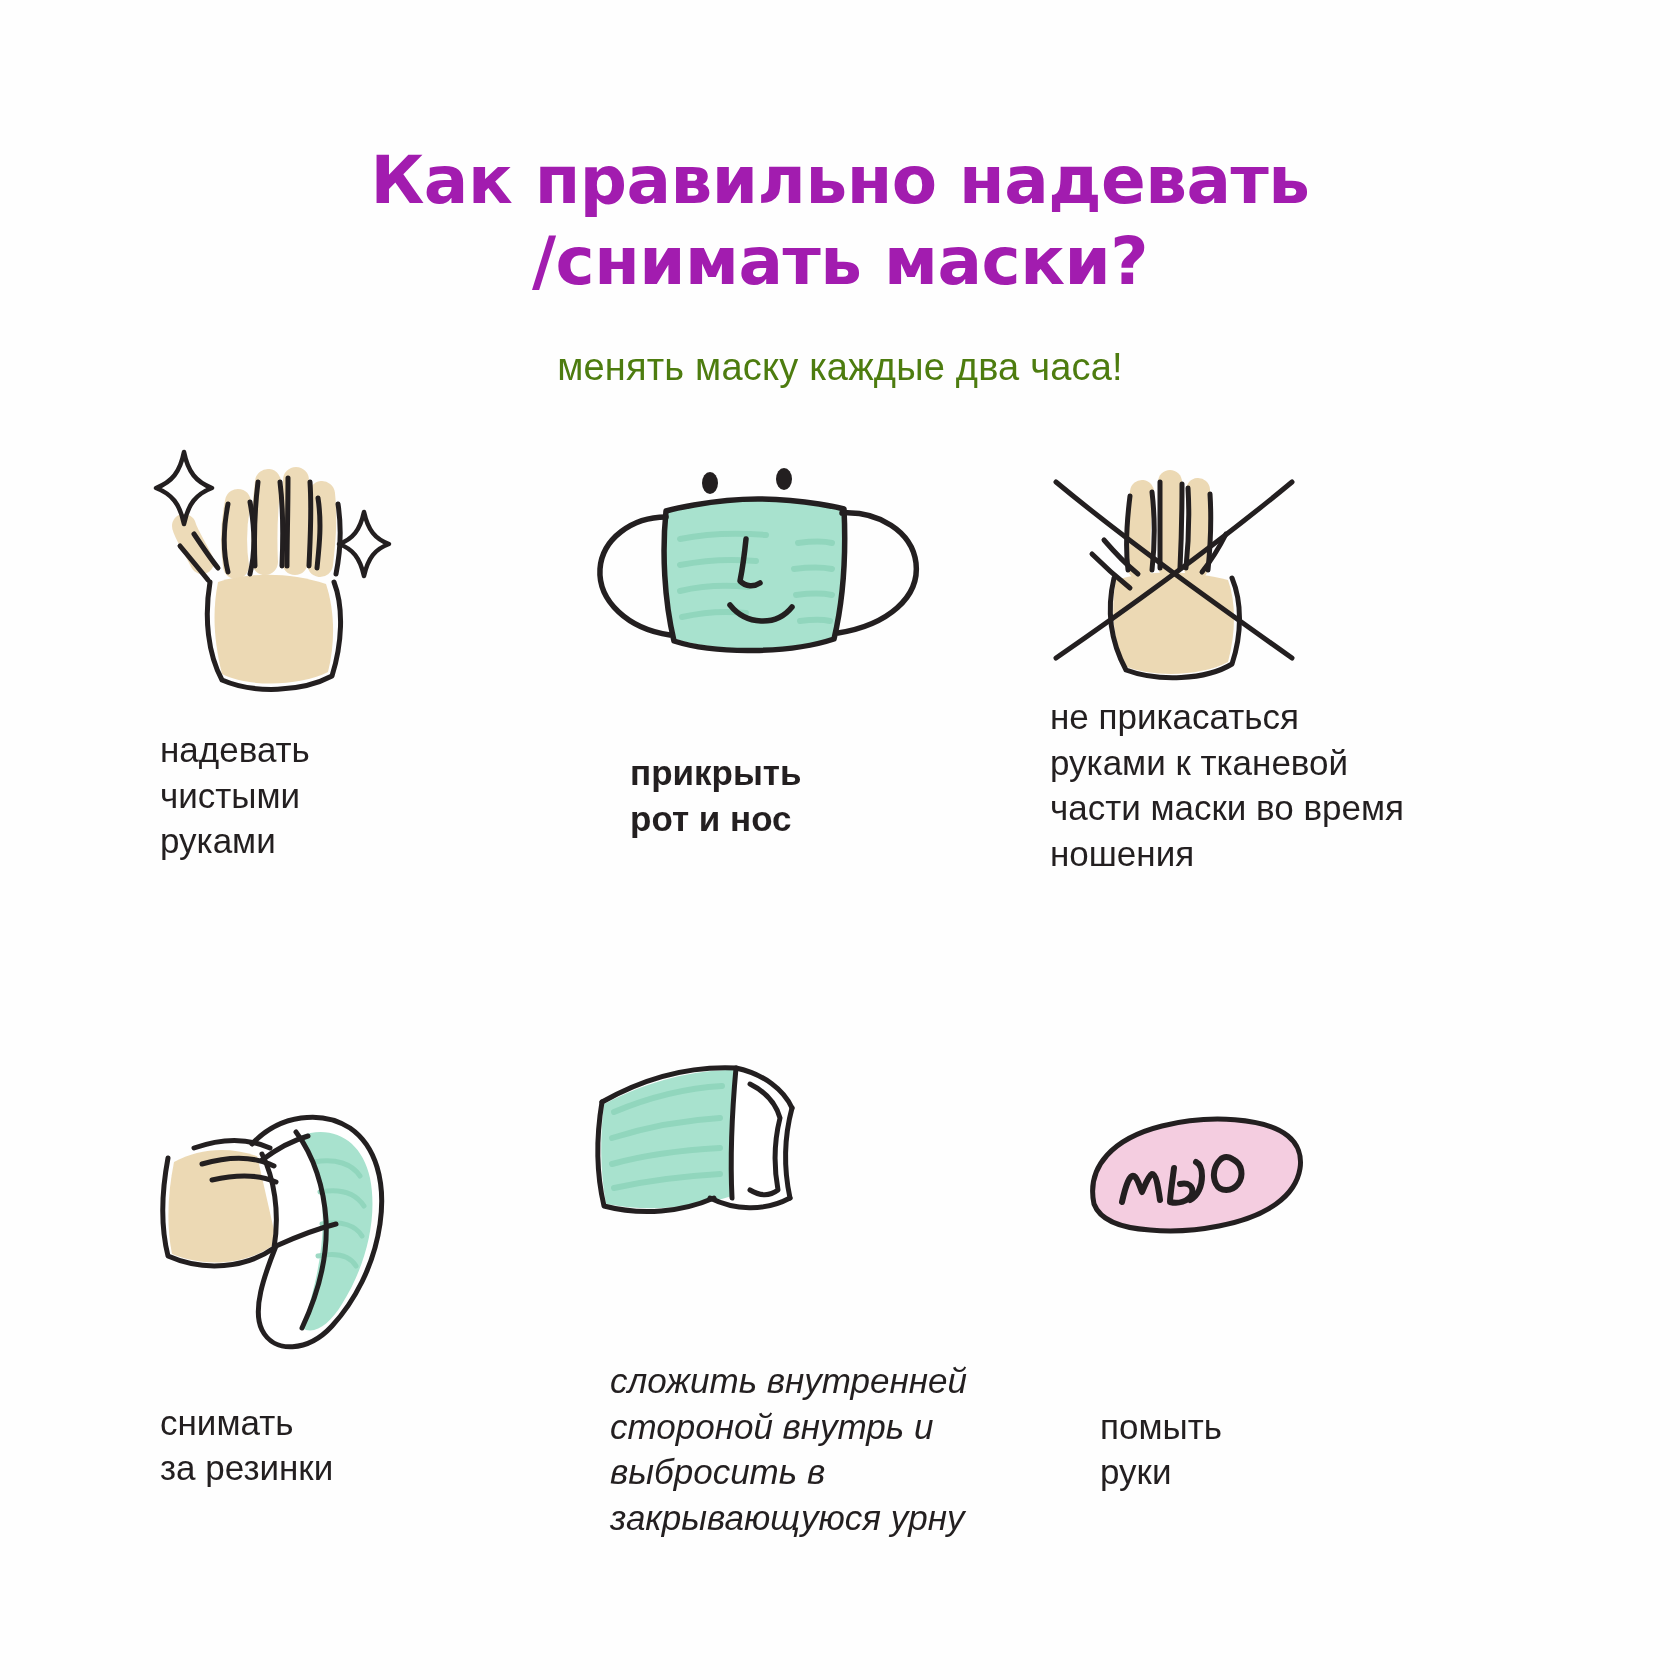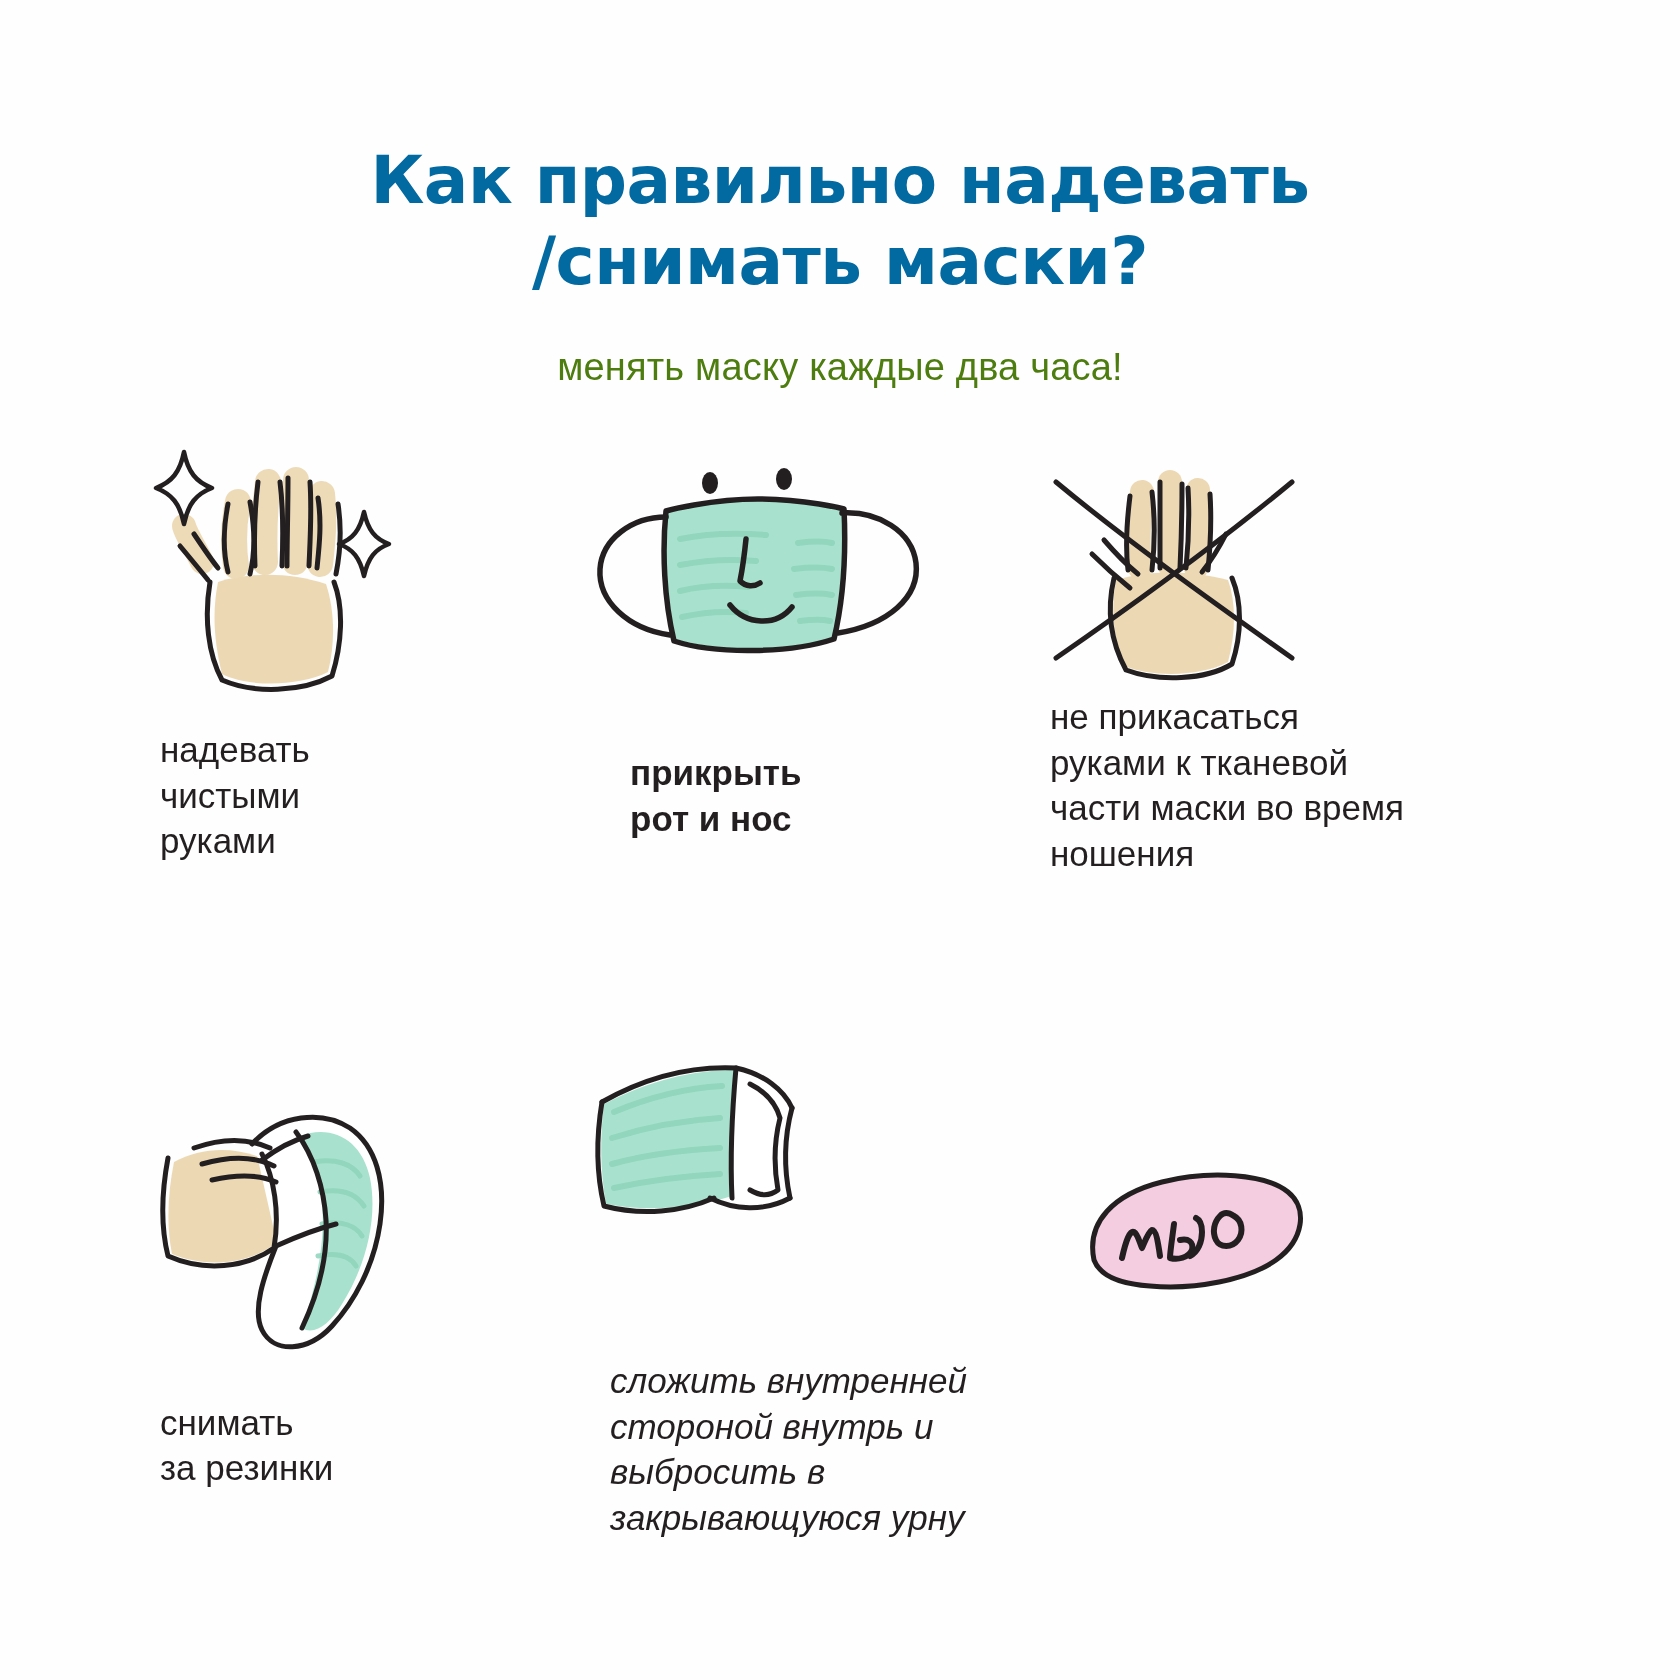--- a/index.html
+++ b/index.html
@@ -28,21 +28,21 @@
     left: 0;
     right: 0;
     text-align: center;
   }
   .title {
     font-family: "DejaVu Sans", sans-serif;
     font-weight: 700;
     font-size: 66px;
     line-height: 1.23;
     letter-spacing: -0.5px;
-    color: #0369a1;
+    color: #a21caf;
     margin: 0;
     padding: 0 180px;
   }
   .title .line {
     display: block;
   }
   .subtitle {
     margin: 44px 0 0 0;
     font-family: "Liberation Sans", sans-serif;
     font-size: 38px;
@@ -293,17 +293,19 @@
             <path d="M24 112 C16 74 44 46 92 34 C140 22 196 26 218 44 C238 60 234 92 206 112 C178 132 124 142 80 138 C50 136 30 128 24 112 Z" fill="none" stroke="#231f20" stroke-width="5" stroke-linejoin="round"></path>
 
             <g fill="none" stroke="#231f20" stroke-width="6" stroke-linecap="round" stroke-linejoin="round">
               <path d="M52 110 C56 92 60 82 64 84 C68 86 70 96 72 100 C74 96 78 84 82 82 C86 82 88 94 90 108"></path>
               <path d="M104 76 C102 92 100 104 100 110 C108 112 118 110 122 102 C124 94 118 90 110 92"></path>
               <path d="M126 70 C130 72 132 76 132 84 C132 94 128 104 120 108"></path>
               <path d="M150 68 C144 74 142 84 146 92 C150 100 162 100 168 92 C174 84 172 72 164 68 C158 64 154 64 150 68 Z"></path>
             </g>
           </svg>
         </div>
+        <div class="caption">помыть
+руки</div>
       </div>
     </div>
 
   </div>
 </div>
 
 </body></html>

